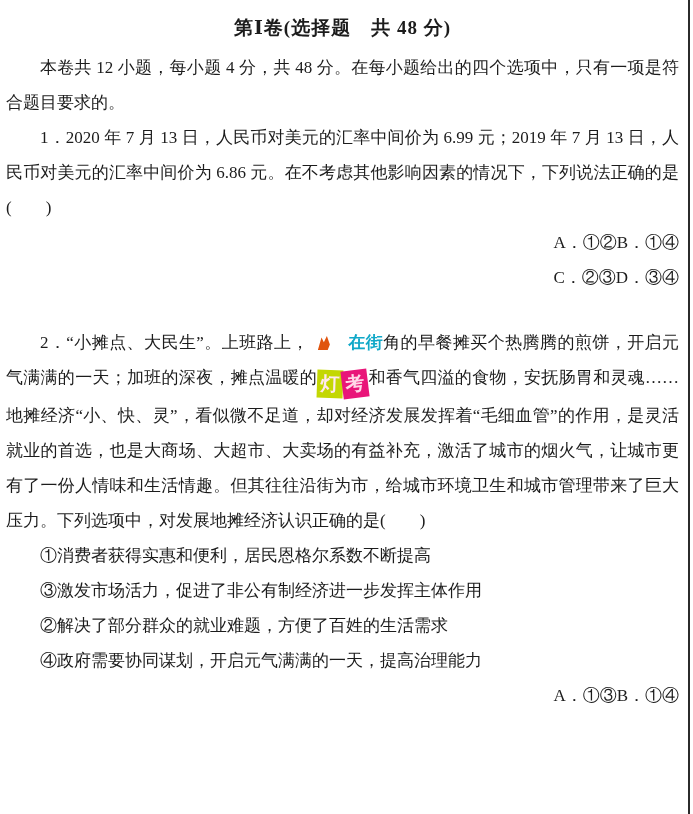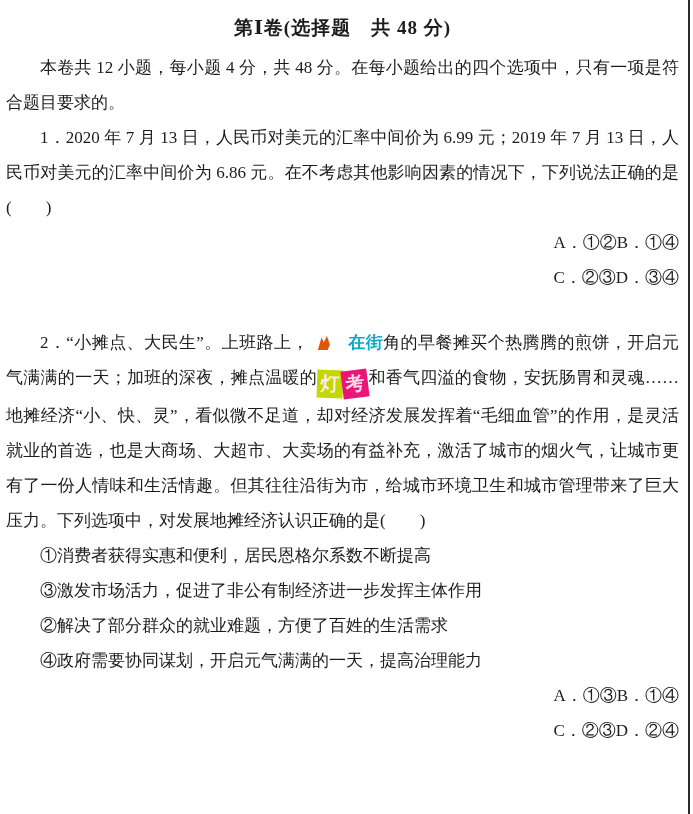--- a/index.html
+++ b/index.html
@@ -65,17 +65,16 @@
       <p class="opts"><span class="opt-a">C．②③</span><span>D．③④</span></p>
     </section>
 
     <section class="q2">
       <p class="indent"><span>2．“小摊点、大民生”。上班路上，</span><span class="flame"></span><span class="cyan">在街</span><span>角的早餐摊买个热腾腾的煎饼，开启元气满满的一天；加班的深夜，摊点温暖的</span><span class="tile tile-yellow">灯</span><span class="tile tile-magenta">考</span><span>和香气四溢的食物，安抚肠胃和灵魂……地摊经济“小、快、灵”，看似微不足道，却对经济发展发挥着“毛细血管”的作用，是灵活就业的首选，也是大商场、大超市、大卖场的有益补充，激活了城市的烟火气，让城市更有了一份人情味和生活情趣。但其往往沿街为市，给城市环境卫生和城市管理带来了巨大压力。下列选项中，对发展地摊经济认识正确的是(　　)</span></p>
       <p class="indent">①消费者获得实惠和便利，居民恩格尔系数不断提高</p>
       <p class="indent">③激发市场活力，促进了非公有制经济进一步发挥主体作用</p>
       <p class="indent">②解决了部分群众的就业难题，方便了百姓的生活需求</p>
       <p class="indent">④政府需要协同谋划，开启元气满满的一天，提高治理能力</p>
       <p class="opts"><span class="opt-a">A．①③</span><span>B．①④</span></p>
-      <p class="opts"><span class="opt-a">C．②③</span><span>D．②④</span></p>
     </section>
 
   </div>
 </div>
 
 </body></html>

